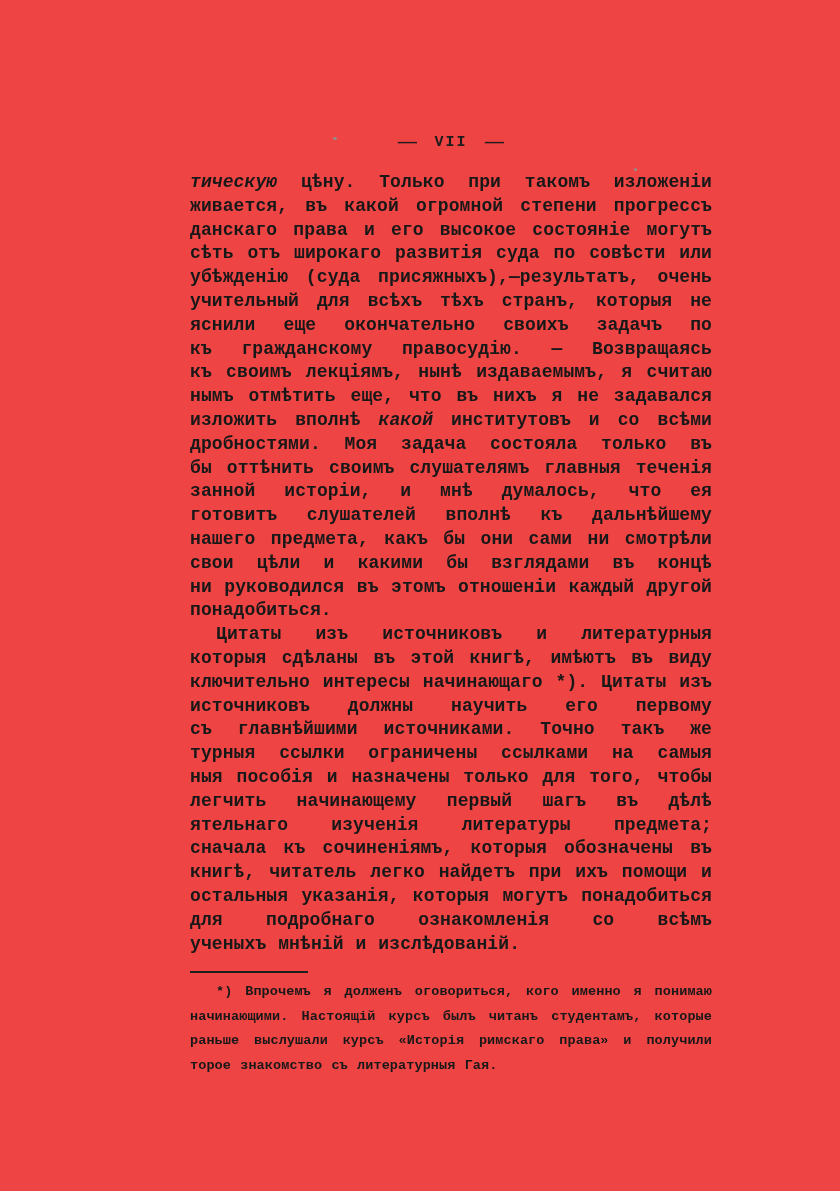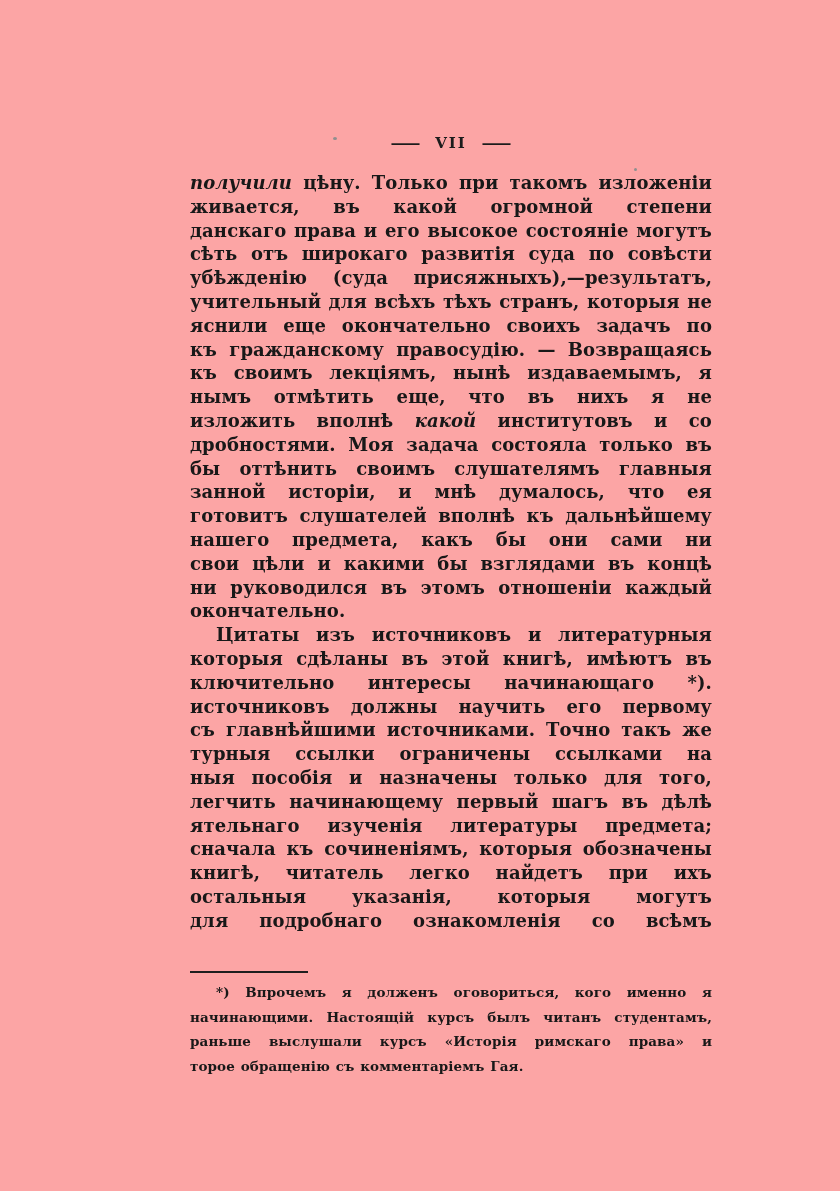--- a/index.html
+++ b/index.html
@@ -4,21 +4,21 @@
 <style>
   html, body { margin: 0; padding: 0; }
   body {
     width: 840px; height: 1191px;
     background: #ffffff;
     font-family: "DejaVu Serif", serif;
     color: #181818;
     position: relative;
     overflow: hidden;
   }
-  .sheet { position: absolute; inset: 0; background: #fca5a5; }
+  .sheet { position: absolute; inset: 0; background: #ef4444; font-family: Liberation Mono, monospace; }
 
   .running-head {
     position: absolute; top: 134px; left: 190px; width: 522px;
     text-align: center; font-weight: 700; font-size: 15px;
     color: #1c1c1c; white-space: nowrap;
   }
   .rh-dash { display: inline-block; transform: scaleX(2.1); font-size: 15px; }
   .rh-num { display: inline-block; margin: 0 22px; letter-spacing: 2px; font-size: 15px; }
 
   .body-text {
@@ -58,59 +58,60 @@
 
   <div class="running-head">
     <span class="rh-dash">—</span><span class="rh-num">VII</span><span class="rh-dash">—</span>
   </div>
 
   <span class="speck s1"></span>
   <span class="speck s2"></span>
 
   <div class="body-text">
     <div>
-        <div class="line just"><span class="it">получили</span><span> цѣну. Только при такомъ изложеніи обнару-</span></div>
+        <div class="line just"><span class="it">тическую</span><span> цѣну. Только при такомъ изложеніи обнару-</span></div>
         <div class="line just"><span>живается, въ какой огромной степени прогрессъ граж-</span></div>
         <div class="line just"><span>данскаго права и его высокое состояніе могутъ зави-</span></div>
         <div class="line just"><span>сѣть отъ широкаго развитія суда по совѣсти или по</span></div>
         <div class="line just"><span>убѣжденію (суда присяжныхъ),—результатъ, очень по-</span></div>
         <div class="line just"><span>учительный для всѣхъ тѣхъ странъ, которыя не вы-</span></div>
         <div class="line just"><span>яснили еще окончательно своихъ задачъ по отношенію</span></div>
         <div class="line just"><span>къ гражданскому правосудію. — Возвращаясь теперь</span></div>
         <div class="line just"><span>къ своимъ лекціямъ, нынѣ издаваемымъ, я считаю нуж-</span></div>
         <div class="line just"><span>нымъ отмѣтить еще, что въ нихъ я не задавался цѣлью</span></div>
         <div class="line just"><span>изложить вполнѣ </span><span class="it">какой</span><span> институтовъ и со всѣми по-</span></div>
         <div class="line just"><span>дробностями. Моя задача состояла только въ томъ, что-</span></div>
         <div class="line just"><span>бы оттѣнить своимъ слушателямъ главныя теченія ска-</span></div>
         <div class="line just"><span>занной исторіи, и мнѣ думалось, что ея выполненіе под-</span></div>
         <div class="line just"><span>готовитъ слушателей вполнѣ къ дальнѣйшему изученію</span></div>
         <div class="line just"><span>нашего предмета, какъ бы они сами ни смотрѣли на</span></div>
         <div class="line just"><span>свои цѣли и какими бы взглядами въ концѣ концовъ</span></div>
         <div class="line just"><span>ни руководился въ этомъ отношеніи каждый другой</span></div>
-        <div class="line"><span>окончательно.</span></div>
+        <div class="line"><span>понадобиться.</span></div>
       </div>
     <div>
         <div class="line just ind"><span>Цитаты изъ источниковъ и литературныя указанія,</span></div>
         <div class="line just"><span>которыя сдѣланы въ этой книгѣ, имѣютъ въ виду ис-</span></div>
         <div class="line just"><span>ключительно интересы начинающаго *). Цитаты изъ</span></div>
         <div class="line just"><span>источниковъ должны научить его первому обращенію</span></div>
         <div class="line just"><span>съ главнѣйшими источниками. Точно такъ же литера-</span></div>
         <div class="line just"><span>турныя ссылки ограничены ссылками на самыя глав-</span></div>
         <div class="line just"><span>ныя пособія и назначены только для того, чтобы об-</span></div>
         <div class="line just"><span>легчить начинающему первый шагъ въ дѣлѣ самосто-</span></div>
         <div class="line just"><span>ятельнаго изученія литературы предмета; обратившись</span></div>
         <div class="line just"><span>сначала къ сочиненіямъ, которыя обозначены въ этой</span></div>
         <div class="line just"><span>книгѣ, читатель легко найдетъ при ихъ помощи и всѣ</span></div>
         <div class="line just"><span>остальныя указанія, которыя могутъ понадобиться ему</span></div>
         <div class="line just"><span>для подробнаго ознакомленія со всѣмъ разнообразіемъ</span></div>
+        <div class="line"><span>ученыхъ мнѣній и изслѣдованій.</span></div>
       </div>
   </div>
 
   <div class="footnote-rule"></div>
 
   <div class="footnote">
       <div class="line just ind"><span>*) Впрочемъ я долженъ оговориться, кого именно я понимаю подъ</span></div>
       <div class="line just"><span>начинающими. Настоящій курсъ былъ читанъ студентамъ, которые уже</span></div>
       <div class="line just"><span>раньше выслушали курсъ «Исторія римскаго права» и получили нѣко-</span></div>
-      <div class="line"><span>торое обращенію съ комментаріемъ Гая.</span></div>
+      <div class="line"><span>торое знакомство съ литературныя Гая.</span></div>
     </div>
 
 </div>
 
 </body></html>

